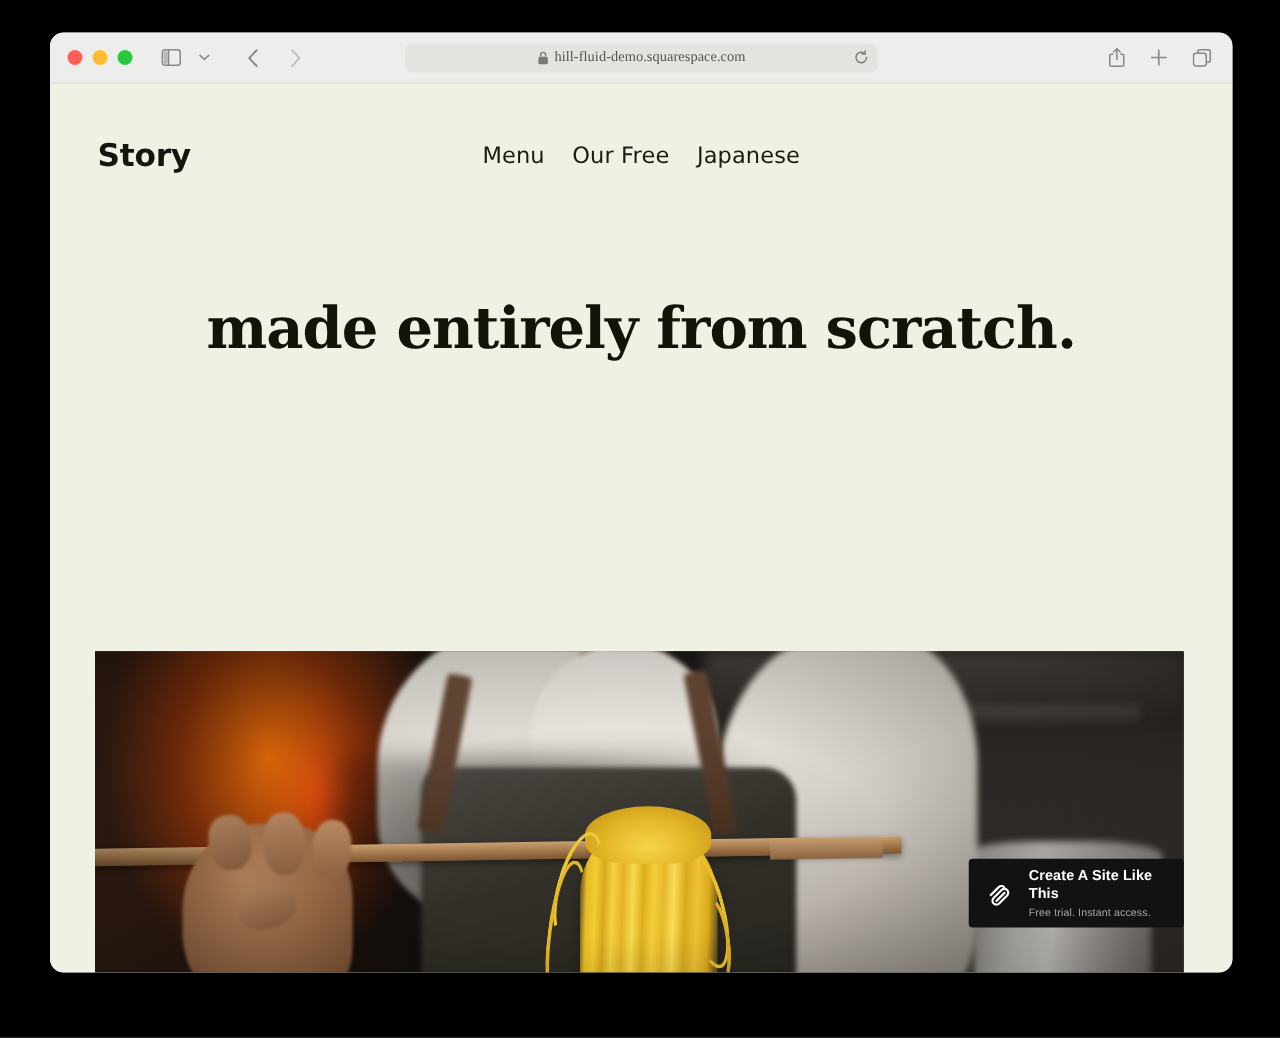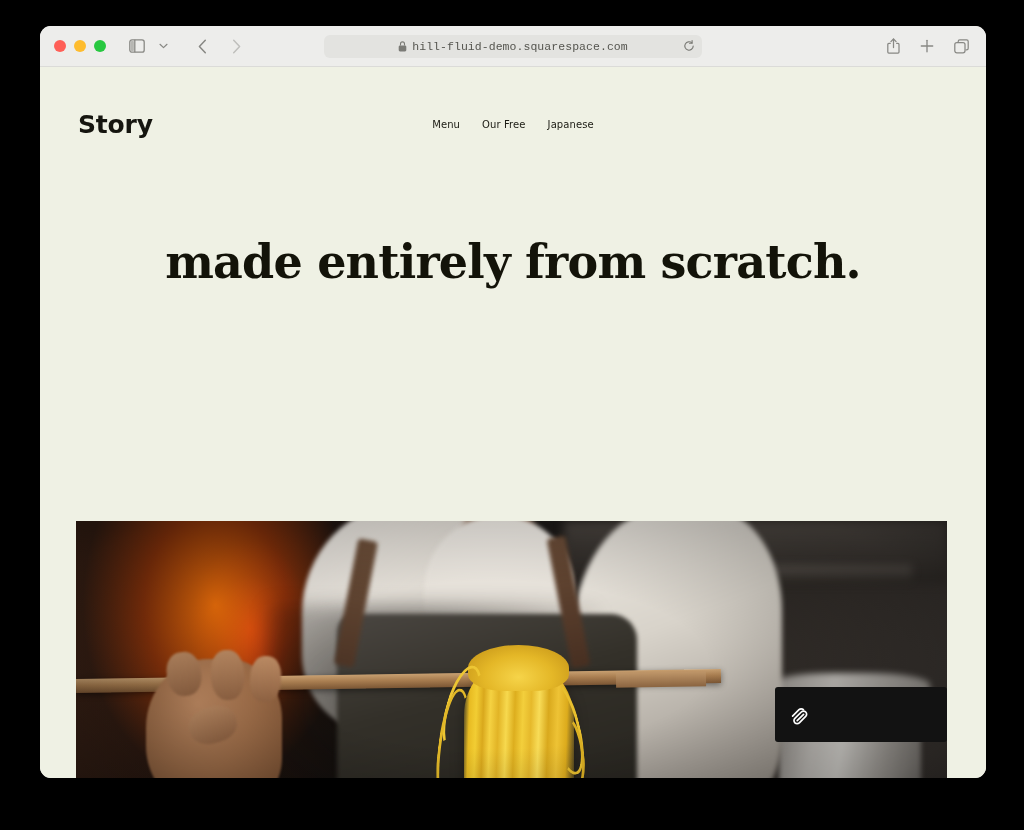--- a/index.html
+++ b/index.html
@@ -62,21 +62,21 @@
     width: 100%; height: 100%;
     background: #E3E3E0;
     border-radius: 6px;
     display: flex; align-items: center; justify-content: center;
     position: relative;
   }
   #url-text {
     font-size: 11.5px;
     color: #55554F;
     letter-spacing: 0.05px;
-    font-family: Liberation Mono, monospace;
+    font-family: Liberation Serif, serif;
   }
   .lock-ico { margin-right: 5px; display: flex; align-items: center; color: #7B7B76; }
   #reload-btn {
     position: absolute; right: 7px; top: 50%; transform: translateY(-50%);
     color: #7B7B76; display: flex;
   }
   #toolbar-right {
     position: absolute; right: 12px; top: 0; bottom: 0;
     display: flex; align-items: center; gap: 8px;
   }
@@ -106,21 +106,21 @@
   }
   #site-nav {
     position: absolute;
     left: 50%; transform: translateX(-50%);
     display: flex;
     gap: 22px;
     align-items: center;
   }
   .nav-link {
     font-family: "DejaVu Sans", sans-serif;
-    font-size: 10px;
+    font-size: 18px;
     color: #1B1B13;
     letter-spacing: 0.1px;
     text-decoration: none;
     white-space: nowrap;
   }
   #reserve-btn {
     position: absolute;
     right: 38px;
     width: 156px; height: 46px;
     background: #000000;
@@ -497,17 +497,21 @@
       </div>
 
       <div id="sqsp-badge">
         <div id="sqsp-logo">
           <svg width="24" height="24" viewBox="0 0 24 24" fill="none" stroke="currentColor" stroke-width="1.7" stroke-linecap="round">
             <path d="M4.6 13.1 L11.0 6.7 a3.1 3.1 0 0 1 4.4 0"></path>
             <path d="M6.9 15.4 L13.3 9.0 a3.1 3.1 0 0 1 4.4 0 a3.1 3.1 0 0 1 0 4.4 L11.3 19.8 a3.1 3.1 0 0 1-4.4 0 a3.1 3.1 0 0 1 0-4.4"></path>
             <path d="M9.2 17.7 L15.6 11.3"></path>
           </svg>
         </div>
+        <div>
+          <div id="sqsp-title">Create A Site Like This</div>
+          <div id="sqsp-sub">Free trial. Instant access.</div>
+        </div>
       </div>
 
     </div>
   </div>
 </div>
 
 </body></html>

